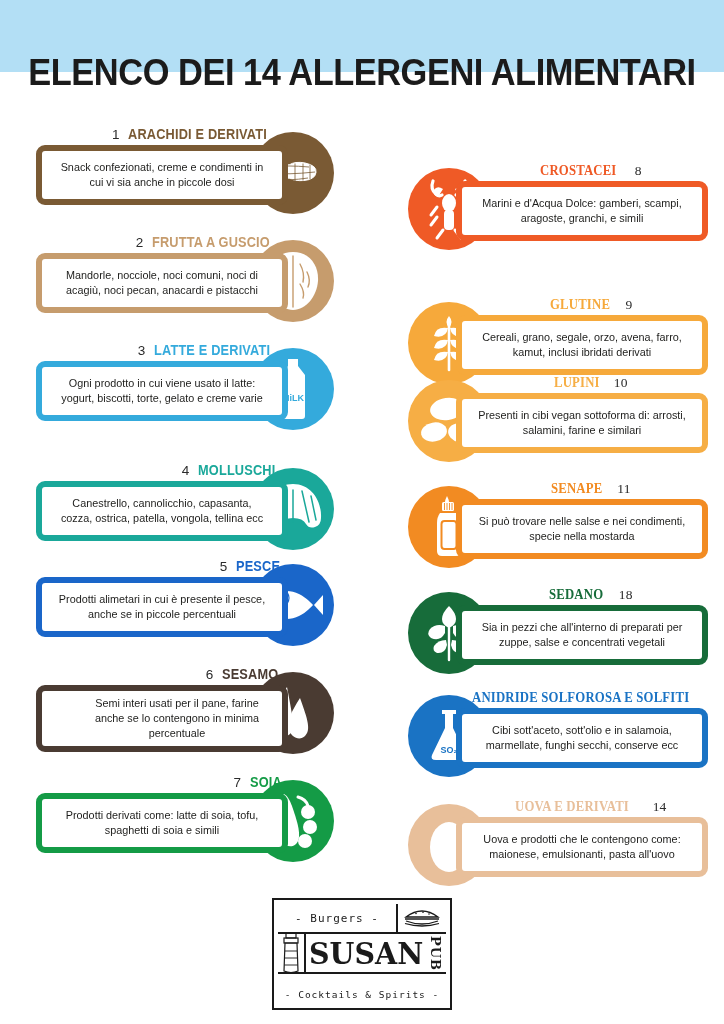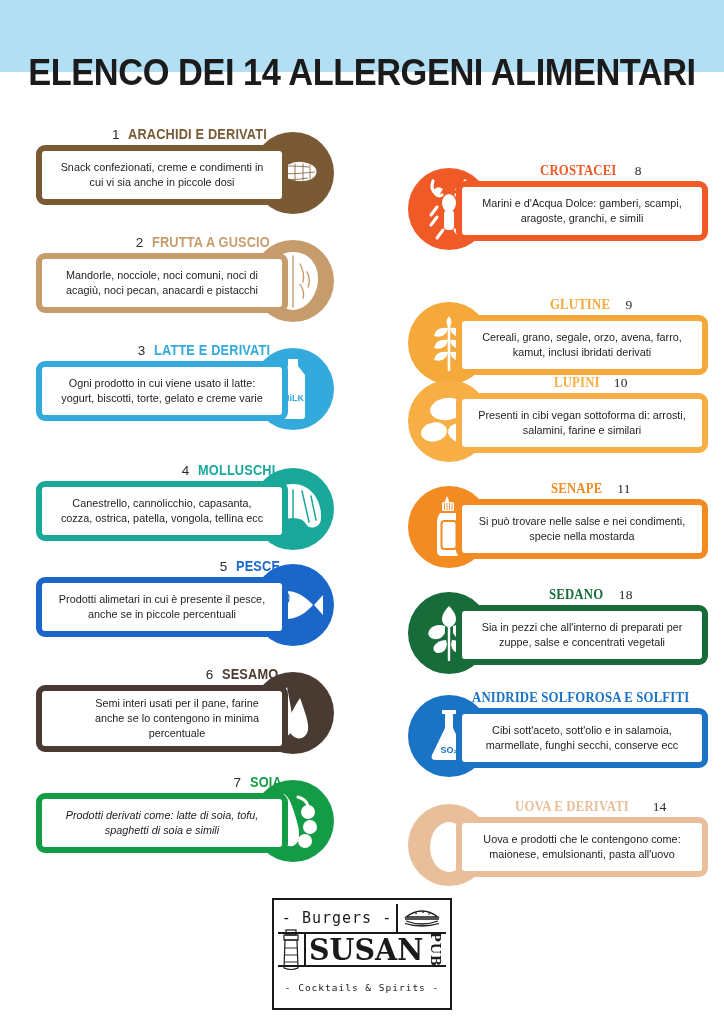--- a/index.html
+++ b/index.html
@@ -64,24 +64,24 @@
 
   
   #logo {
     position:absolute; left:272px; top:898px; width:180px; height:112px;
     border:2px solid #1a1a1a; background:#fff; padding:4px;
   }
   #logo .lg-top { display:flex; height:30px; border-bottom:2px solid #1a1a1a; }
   #logo .lg-burgers {
     flex:1; border-right:2px solid #1a1a1a; display:flex;
     align-items:center; justify-content:center;
-    font-family:"DejaVu Sans Mono", monospace; font-size:15px; letter-spacing:1px; color:#1a1a1a;
+    font-family:"DejaVu Sans Mono", monospace; font-size:11px; letter-spacing:1px; color:#1a1a1a;
   }
   #logo .lg-bicon { width:48px; display:flex; align-items:center; justify-content:center; }
-  #logo .lg-mid { display:flex; height:33px; border-bottom:2px solid #1a1a1a; }
+  #logo .lg-mid { display:flex; height:40px; border-bottom:2px solid #1a1a1a; }
   #logo .lg-shaker { width:40px; border-right:2px solid #1a1a1a; display:flex; align-items:center; justify-content:center; }
   #logo .lg-name {
     flex:1; display:flex; align-items:center; justify-content:center;
     font-family:"DejaVu Serif", serif; font-weight:bold; font-size:30px;
     letter-spacing:0px; color:#1a1a1a; transform:scaleX(0.95);
   }
   #logo .lg-pub {
     width:20px; display:flex; align-items:center; justify-content:center;
     font-family:"DejaVu Serif", serif; font-weight:bold; font-size:13px; color:#1a1a1a;
   }
@@ -178,21 +178,21 @@
       </div>
       <div class="circle" style="background: rgb(74, 59, 50);">
         <svg width="52" height="58" viewBox="0 0 52 58">
         <path d="M20 3 C10 18 4 28 6 38 C8 50 18 55 23 50 C28 45 26 34 20 3 Z" fill="#ffffff"></path>
         <path d="M33 14 C24 28 20 37 22 45 C24 54 33 57 38 52 C44 46 41 36 33 14 Z" fill="#ffffff"></path>
       </svg>
       </div>
     </div>
     <div class="row" style="top: 774px;">
       <div class="head"><span class="num">7</span> &nbsp;<span class="nm" style="color:#149b46">SOIA</span></div>
-      <div class="bubble" style="border-color: rgb(20, 155, 70); font-style: italic;">
+      <div class="bubble" style="border-color: rgb(20, 155, 70);">
         <p>Prodotti derivati come: latte di soia, tofu, spaghetti di soia e simili</p>
       </div>
       <div class="circle" style="background: rgb(20, 155, 70);">
         <svg width="58" height="62" viewBox="0 0 58 62">
         <path d="M20 4 C10 12 6 26 10 40 C14 54 26 60 32 54 C38 48 34 34 30 22 C27 13 25 7 20 4 Z" fill="#ffffff"></path>
         <path d="M34 7 q8 2 10 9" stroke="#ffffff" stroke-width="3" fill="none" stroke-linecap="round"></path>
         <circle cx="44" cy="22" r="7" fill="#ffffff"></circle>
         <circle cx="46" cy="37" r="7" fill="#ffffff"></circle>
         <circle cx="41" cy="51" r="7" fill="#ffffff"></circle>
       </svg>

